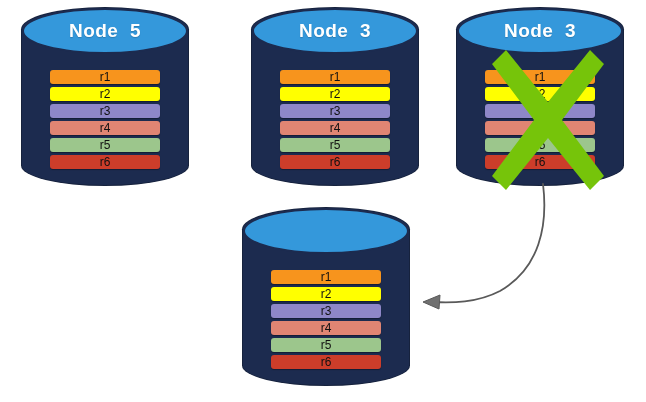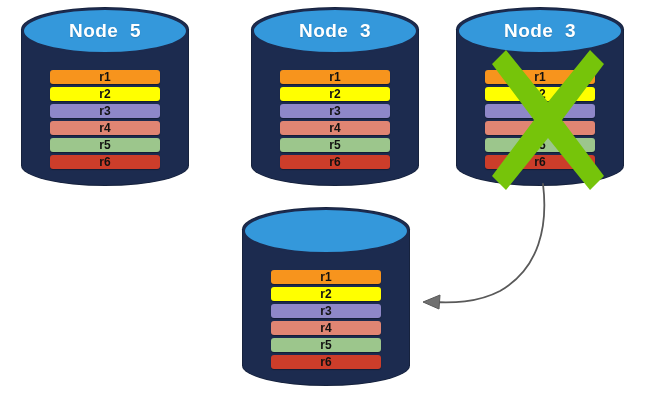--- a/index.html
+++ b/index.html
@@ -37,21 +37,21 @@
   }
   .bars{
     position:absolute;left:0;right:0;
     display:flex;flex-direction:column;
   }
   .bar{
     height:14px;
     margin-bottom:3px;
     border-radius:3px;
     display:flex;align-items:center;justify-content:center;
-    font-size:12px;font-weight:bold;color:#111111;
+    font-size:12px;font-weight:normal;color:#111111;
     box-shadow:0 1px 1px rgba(0,0,0,.35);
     line-height:1;
   }
   .bar:last-child{margin-bottom:0;}
 
   
   .cross{position:absolute;pointer-events:none;}
 
   
   .arrow{position:absolute;left:0;top:0;pointer-events:none;}

